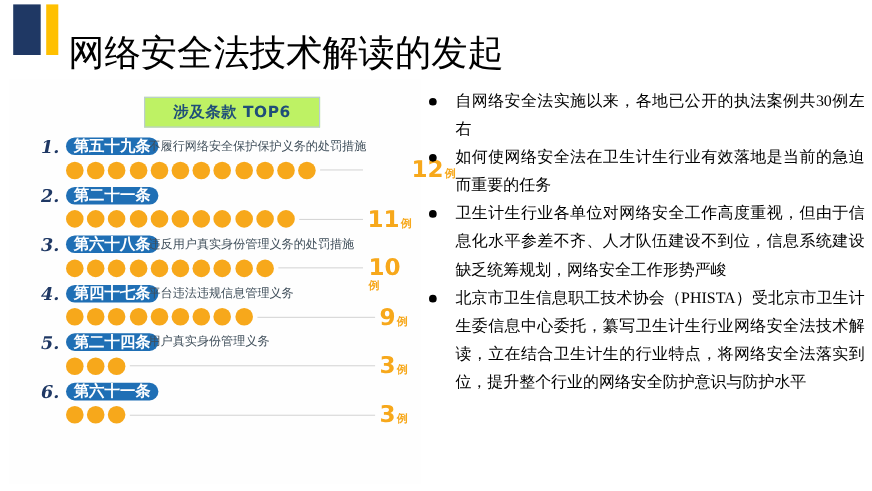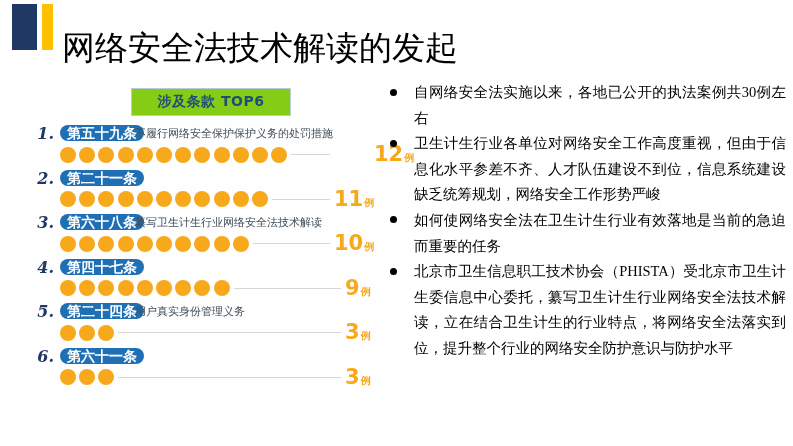--- a/index.html
+++ b/index.html
@@ -63,21 +63,21 @@
     background: #FEFEFE;
   }
 
   .chart-header {
     position: absolute;
     left: 123px;
     top: 16px;
     width: 160px;
     height: 28px;
     border: 1px solid #B9CBD8;
-    background: #84cc16;
+    background: #bef264;
     box-sizing: border-box;
     display: flex;
     align-items: center;
     justify-content: center;
   }
   .chart-header-text {
     font-family: "DejaVu Sans", "Liberation Sans", sans-serif;
     font-size: 14px;
     font-weight: bold;
     color: #1F4E79;
@@ -289,46 +289,47 @@
           <div class="count" style="left: 326px; text-align: right;">
             <span class="count-num">11</span>
             <span class="count-unit">例</span>
           </div>
         </div>
       </div>
       <div class="row">
         <div class="row-top">
           <div class="rank">3.</div>
           <div class="badge">第六十八条</div>
-          <div class="clause-desc">纂写卫生计生行业网络安全法技术解读</div>
+          <div class="clause-desc">违反用户真实身份管理义务的处罚措施</div>
         </div>
         <div class="row-bottom">
           <div class="dots">
             <span class="dot"></span>
             <span class="dot"></span>
             <span class="dot"></span>
             <span class="dot"></span>
             <span class="dot"></span>
             <span class="dot"></span>
             <span class="dot"></span>
             <span class="dot"></span>
             <span class="dot"></span>
             <span class="dot"></span>
           </div>
           <div class="connector" style="left: 244.8px; width: 77.2px;"></div>
-          <div class="count" style="left: 326px;">
+          <div class="count" style="left: 326px; flex-direction: column;">
             <span class="count-num">10</span>
             <span class="count-unit">例</span>
           </div>
         </div>
       </div>
       <div class="row">
         <div class="row-top">
           <div class="rank">4.</div>
           <div class="badge">第四十七条</div>
+          <div class="clause-desc">平台违法违规信息管理义务</div>
         </div>
         <div class="row-bottom">
           <div class="dots">
             <span class="dot"></span>
             <span class="dot"></span>
             <span class="dot"></span>
             <span class="dot"></span>
             <span class="dot"></span>
             <span class="dot"></span>
             <span class="dot"></span>
@@ -377,16 +378,16 @@
             <span class="count-num">3</span>
             <span class="count-unit">例</span>
           </div>
         </div>
       </div>
     </div>
 </div>
 
 <div class="bullets" id="bullet-list">
     <div class="bullet"><span class="bullet-marker"></span><span>自网络安全法实施以来，各地已公开的执法案例共30例左右</span></div>
+    <div class="bullet"><span class="bullet-marker"></span><span>如何使网络安全法在卫生计生行业有效落地是当前的急迫而重要的任务</span></div>
     <div class="bullet"><span class="bullet-marker"></span><span>卫生计生行业各单位对网络安全工作高度重视，但由于信息化水平参差不齐、人才队伍建设不到位，信息系统建设缺乏统筹规划，网络安全工作形势严峻</span></div>
-    <div class="bullet"><span class="bullet-marker"></span><span>如何使网络安全法在卫生计生行业有效落地是当前的急迫而重要的任务</span></div>
     <div class="bullet"><span class="bullet-marker"></span><span>北京市卫生信息职工技术协会（PHISTA）受北京市卫生计生委信息中心委托，纂写卫生计生行业网络安全法技术解读，立在结合卫生计生的行业特点，将网络安全法落实到位，提升整个行业的网络安全防护意识与防护水平</span></div>
   </div>
 
 </body></html>

